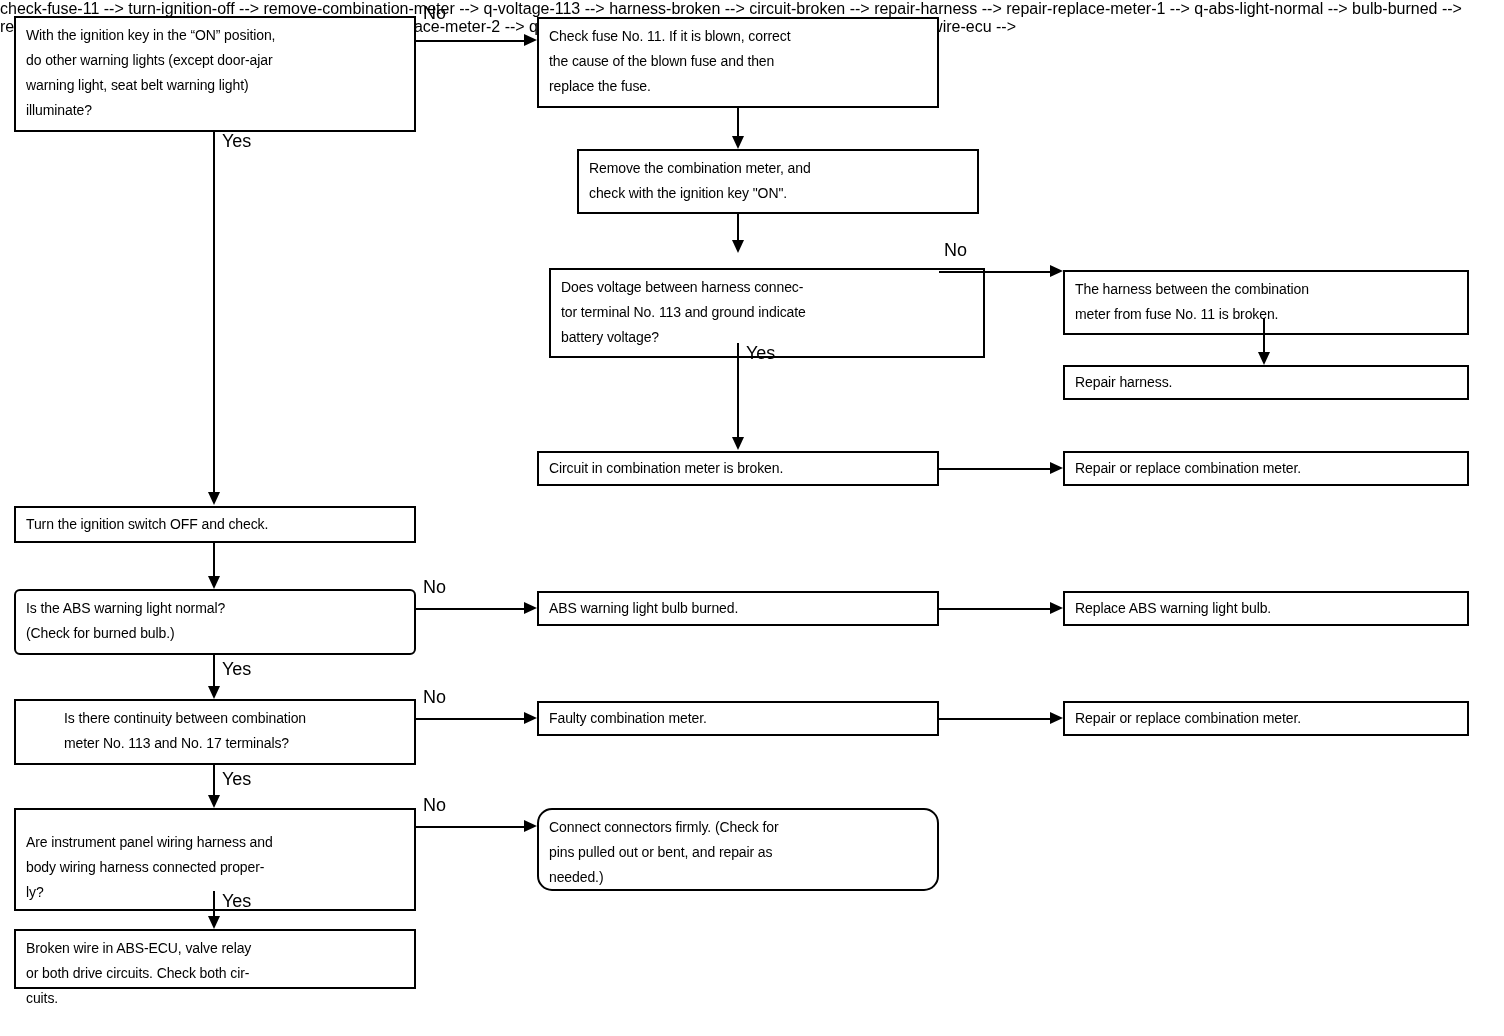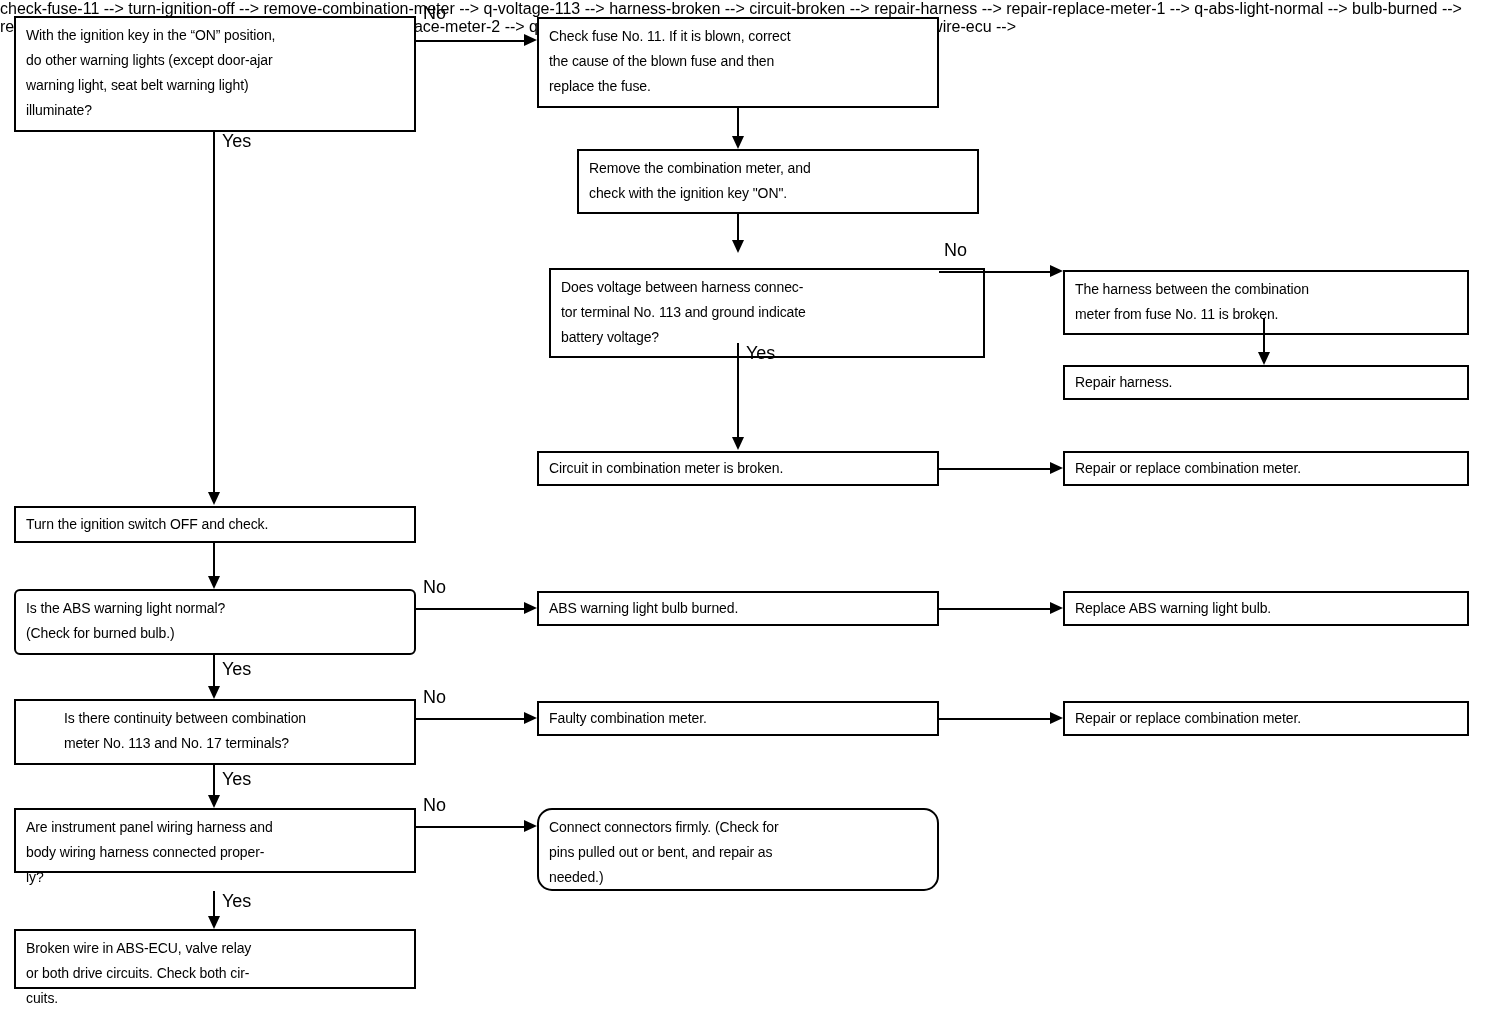--- a/index.html
+++ b/index.html
@@ -142,21 +142,21 @@
   </div>
 
   <div class="box compact" style="left:537px; top:701px; width:402px; height:35px;">
     <span class="txt">Faulty combination meter.</span>
   </div>
 
   <div class="box compact" style="left:1063px; top:701px; width:406px; height:35px;">
     <span class="txt">Repair or replace combination meter.</span>
   </div>
 
-  <div class="box" style="left:14px; top:808px; width:402px; height:65px;">
+  <div class="box" style="left:14px; top:808px; width:402px; height:103px;align-items:flex-end;">
     <span class="txt">Are instrument panel wiring harness and
 body wiring harness connected proper-
 ly?</span>
   </div>
 
   <div class="box" style="left:537px; top:808px; width:402px; height:83px;border-radius:15px;">
     <span class="txt">Connect connectors firmly. (Check for
 pins pulled out or bent, and repair as
 needed.)</span>
   </div>

